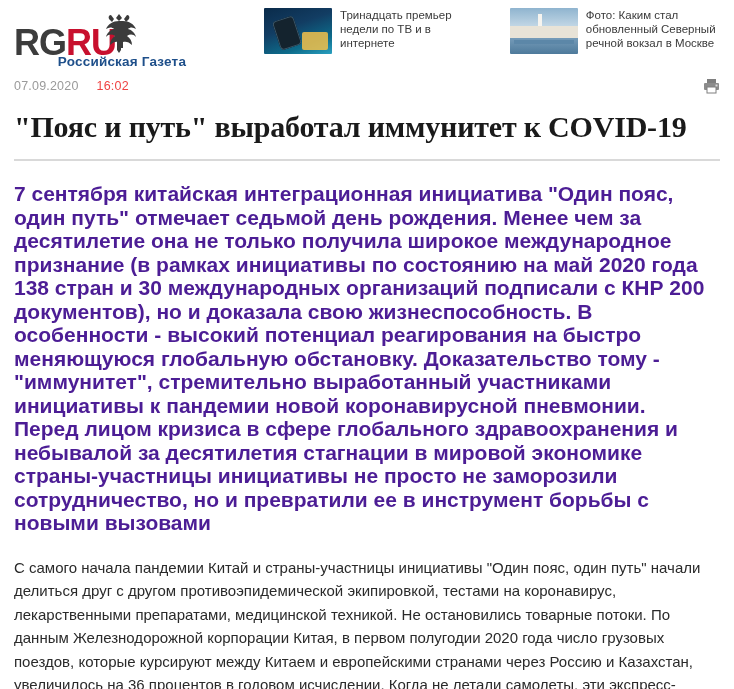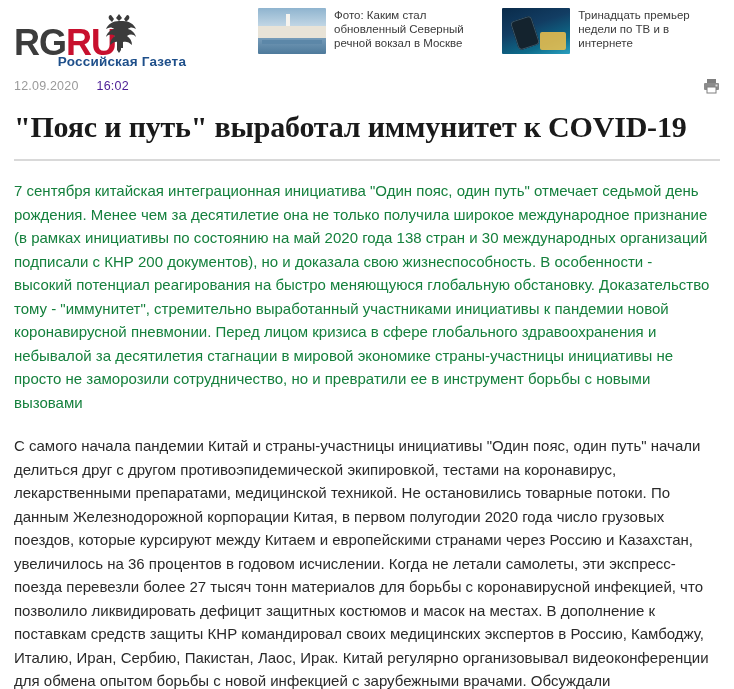--- a/index.html
+++ b/index.html
@@ -133,21 +133,21 @@
     align-items: center;
     padding: 18px 14px 0 14px;
     box-sizing: border-box;
   }
   .meta-date {
     color: #9a9a9a;
     font-size: 12.5px;
     letter-spacing: .2px;
   }
   .meta-time {
-    color: #4c1d95;
+    color: #ef4444;
     font-size: 12.5px;
     margin-left: 18px;
     letter-spacing: .2px;
   }
   .meta-spacer { flex: 1 1 auto; }
   .print-icon {
     width: 17px;
     height: 16px;
     opacity: .75;
   }
@@ -178,24 +178,24 @@
     height: 2px;
     background: #d9d9d9;
   }
 
   
   .body {
     margin: 18px 14px 0 14px;
     width: 700px;
   }
   .lead {
-    font-weight: normal;
-    font-size: 15px;
+    font-weight: bold;
+    font-size: 21px;
     line-height: 23.5px;
-    color: #15803d;
+    color: #4c1d95;
   }
   .para {
     margin-top: 20px;
     font-size: 15px;
     line-height: 23.5px;
     color: #2a2a2a;
   }
 </style>
 </head>
 <body>
@@ -217,34 +217,34 @@
             </g>
           </svg>
         </span>
         <span class="brand-kicker">Российская Газета</span>
       </div>
       <div class="brand-logo">
         <span class="rg">RG</span><span class="ru">RU</span>
       </div>
     </div>
 
+    <div class="promo">
+      <div class="promo-thumb thumb-remote"></div>
+      <div class="promo-text">Тринадцать премьер недели по ТВ и в интернете</div>
+    </div>
+
     <div class="promo promo2">
       <div class="promo-thumb thumb-river"></div>
       <div class="promo-text">Фото: Каким стал обновленный Северный речной вокзал в Москве</div>
     </div>
 
-    <div class="promo">
-      <div class="promo-thumb thumb-remote"></div>
-      <div class="promo-text">Тринадцать премьер недели по ТВ и в интернете</div>
-    </div>
-
   </div>
 
   <div class="meta-row">
-    <span class="meta-date">12.09.2020</span>
+    <span class="meta-date">07.09.2020</span>
     <span class="meta-time">16:02</span>
     <span class="meta-spacer"></span>
     <span class="print-icon">
       <svg width="17" height="16" viewBox="0 0 17 16" aria-hidden="true">
         <rect x="4" y="1" width="9" height="4" fill="#555"></rect>
         <rect x="1" y="5" width="15" height="7" rx="1" fill="#666"></rect>
         <rect x="4" y="9" width="9" height="6" fill="#fff" stroke="#555" stroke-width="1"></rect>
         <rect x="12.5" y="6.5" width="2" height="2" fill="#cfcfcf"></rect>
       </svg>
     </span>

